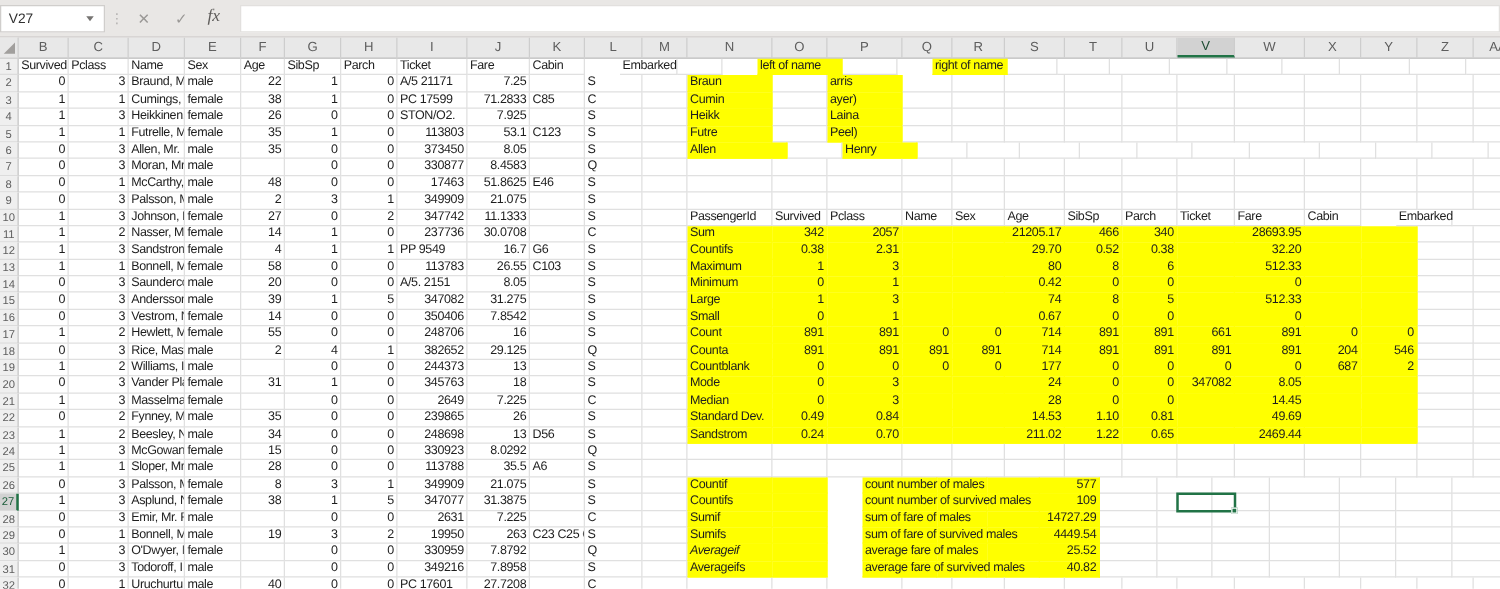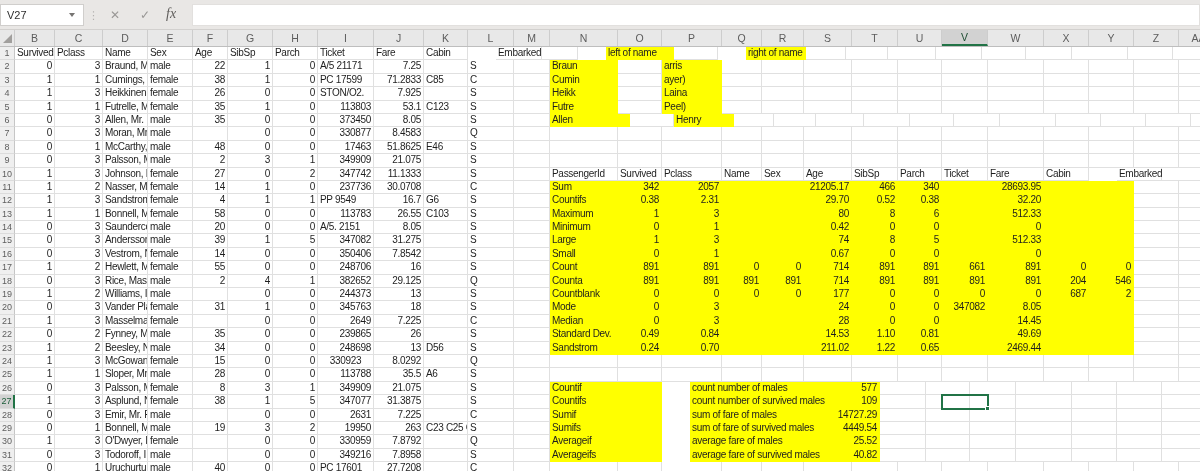--- a/index.html
+++ b/index.html
@@ -764,21 +764,21 @@
     </div>
     <div class="gr">
       <div class="gut">24</div>
       <div class="cell r" style="width: 40px;">1</div>
       <div class="cell r" style="width: 48px;">3</div>
       <div class="cell" style="width: 45px;">McGowan,</div>
       <div class="cell" style="width: 45px;">female</div>
       <div class="cell r" style="width: 35px;">15</div>
       <div class="cell r" style="width: 45px;">0</div>
       <div class="cell r" style="width: 45px;">0</div>
-      <div class="cell r" style="width: 56px; text-align: center;">330923</div>
+      <div class="cell r" style="width: 56px;">330923</div>
       <div class="cell r" style="width: 50px;">8.0292</div>
       <div class="cell" style="width: 44px;"></div>
       <div class="cell" style="width: 46px;">Q</div>
       <div class="cell" style="width: 36px;"></div>
       <div class="cell" style="width: 68px;"></div>
       <div class="cell" style="width: 44px;"></div>
       <div class="cell" style="width: 60px;"></div>
       <div class="cell" style="width: 40px;"></div>
       <div class="cell" style="width: 42px;"></div>
       <div class="cell" style="width: 48px;"></div>
@@ -943,21 +943,21 @@
       <div class="cell" style="width: 45px;">O'Dwyer, I</div>
       <div class="cell" style="width: 45px;">female</div>
       <div class="cell" style="width: 35px;"></div>
       <div class="cell r" style="width: 45px;">0</div>
       <div class="cell r" style="width: 45px;">0</div>
       <div class="cell r" style="width: 56px;">330959</div>
       <div class="cell r" style="width: 50px;">7.8792</div>
       <div class="cell" style="width: 44px;"></div>
       <div class="cell" style="width: 46px;">Q</div>
       <div class="cell" style="width: 36px;"></div>
-      <div class="cell y" style="width: 68px;">Averageif</div>
+      <div class="cell y" style="width: 68px; font-style: italic;">Averageif</div>
       <div class="cell y" style="width: 44px;"></div>
       <div class="cell y spill" style="width: 60px;">average fare of males</div>
       <div class="cell y" style="width: 40px;"></div>
       <div class="cell y" style="width: 42px;"></div>
       <div class="cell r y" style="width: 48px;">25.52</div>
       <div class="cell" style="width: 46px;"></div>
       <div class="cell" style="width: 44px;"></div>
       <div class="cell" style="width: 46px;"></div>
       <div class="cell" style="width: 56px;"></div>
       <div class="cell" style="width: 45px;"></div>

